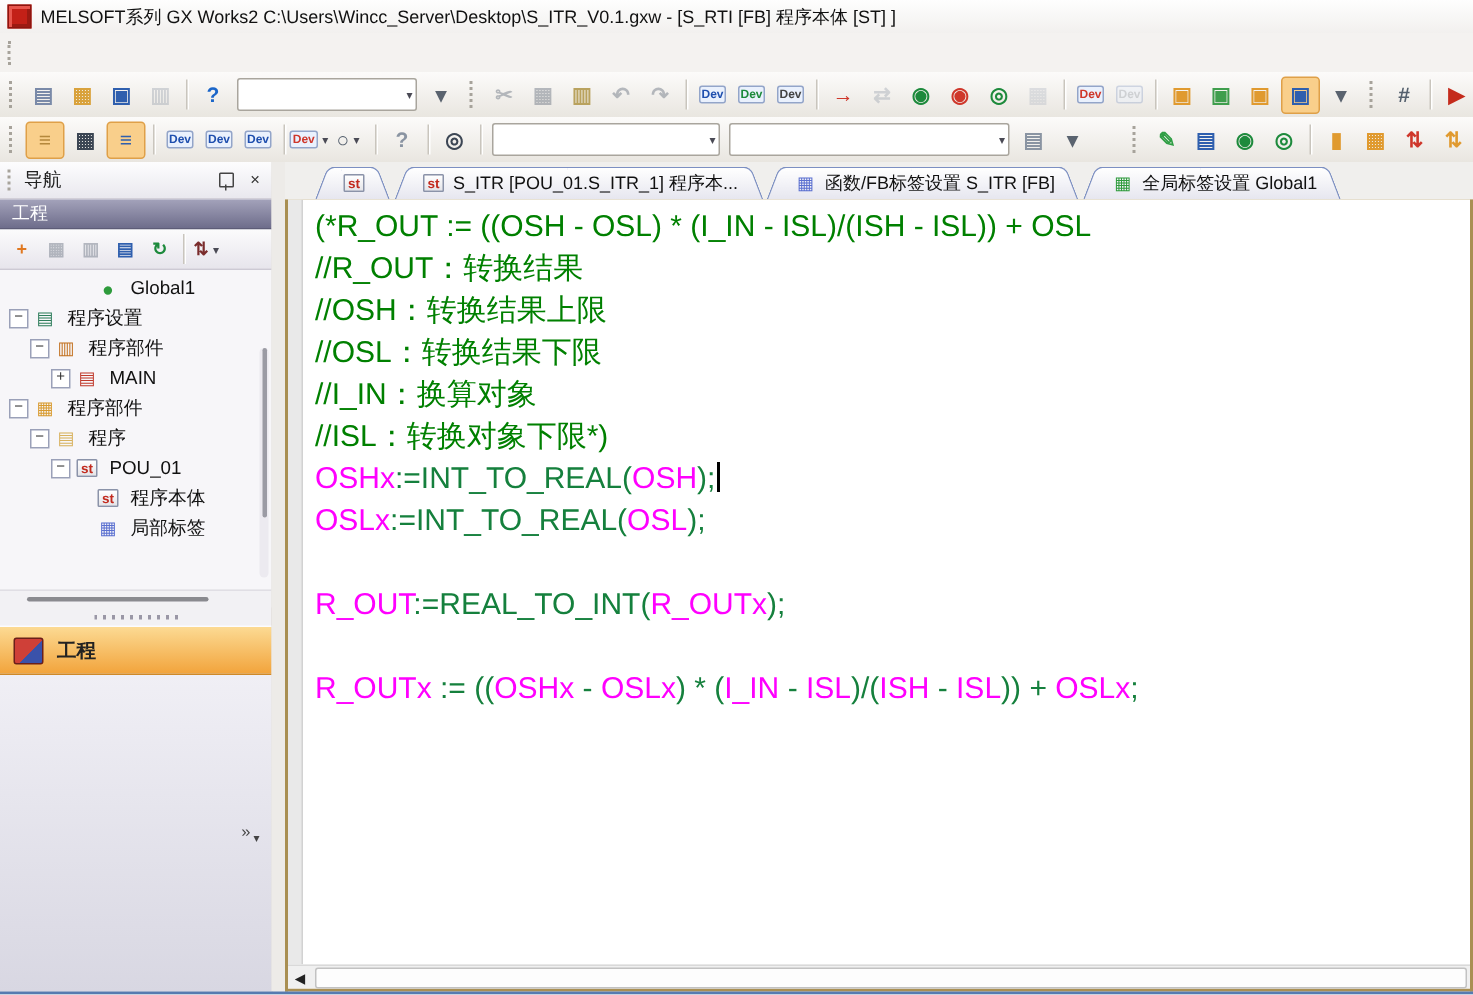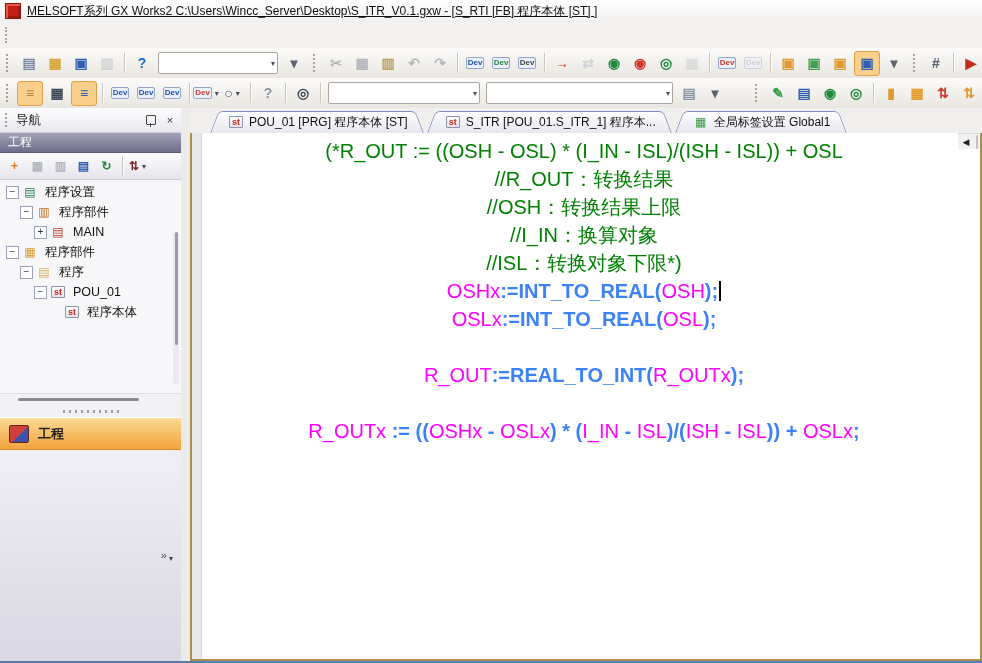--- a/index.html
+++ b/index.html
@@ -1,19 +1,19 @@
 <!DOCTYPE html>
 <html><head>
 <meta charset="utf-8">
 <style>
   html,body{margin:0;padding:0;width:982px;height:663px;overflow:hidden;
     font-family:"Liberation Sans",sans-serif;background:#f0efed;position:relative;}
   
   .titlebar{position:absolute;left:0;top:0;right:0;height:22px;background:linear-gradient(#fefefe,#f2f0ee);
-    display:flex;align-items:center;padding-left:5px;font-size:12px;color:#111;border-bottom:1px solid #dcd9d4;text-decoration:underline;}
+    display:flex;align-items:center;padding-left:5px;font-size:12px;color:#111;border-bottom:1px solid #dcd9d4;}
   .app-icon{width:14px;height:14px;margin-right:6px;background:#c32017;border:1px solid #8e150f;
     box-shadow:inset 2px 2px 0 #e8564d, inset -2px -2px 0 #9c1a12;}
   
   .menubar{position:absolute;left:0;top:22px;right:0;height:26px;background:#f4f2f0;display:flex;
     align-items:center;font-size:13px;color:#222;}
   .grip{width:3px;height:16px;border-left:2px dotted #a7a39b;margin:0 6px 0 5px;}
   .menu-item{padding:4px 9px;cursor:default;}
   
   .toolbar{position:absolute;left:0;right:0;display:flex;align-items:center;
     background:linear-gradient(#fcfbfa,#e9e6e0);border-bottom:1px solid #d6d2ca;}
@@ -92,26 +92,26 @@
   .nbic.project{background:linear-gradient(135deg,#cf4038 0 55%,#3a52aa 55%);border:1px solid #6b1f1a;}
   .nbic.userlib{background:linear-gradient(#f8edd2,#dcbe74);border:1px solid #aa8c4d;}
   .nbic.connect{background:linear-gradient(#74b8e8,#2b6db8);border:1px solid #1d5490;}
   .side-strip{flex:1;display:flex;align-items:center;justify-content:flex-end;gap:2px;
     padding-right:8px;background:linear-gradient(#f0eff5,#d8d7e2);color:#444;}
   .chev{font-size:11px;line-height:1;}
   .chev-small{font-size:8px;margin-top:7px;}
   
   .splitter{position:absolute;left:181px;top:108px;width:9px;bottom:2px;background:#edebe8;}
   .docwin{position:absolute;left:190px;top:133px;right:0;bottom:2px;border:2px solid #a98f52;border-top:none;
-    display:flex;flex-direction:row;background:#fff;text-align:center;}
+    display:flex;flex-direction:column;background:#fff;}
   .code-viewport{flex:1;display:flex;overflow:hidden;}
   .code-margin{width:9px;background:#e9e9e9;border-right:1px solid #d2d2d2;}
   .code-area{flex:1;padding:4px 0 0 8px;font-size:20px;line-height:28px;}
   .code-line{height:28px;white-space:pre;}
-  .seg-p{color:#3b82f6;font-weight:bold;}
+  .seg-p{color:#15803d;}
   .seg-c{color:#008000;}
   .seg-v{color:#ff00ff;}
   .caret{display:inline-block;width:2px;height:20px;background:#000;vertical-align:-3px;margin-left:1px;}
   .hscroll{height:15px;background:#f0f0f0;border-top:1px solid #d9d9d9;display:flex;align-items:center;}
   .hs-btn{width:16px;height:14px;display:flex;align-items:center;justify-content:center;font-size:9px;color:#222;}
   .hs-thumb{height:12px;flex:1;margin:0 2px;background:#fdfdfd;border:1px solid #c2c2c2;border-radius:2px;}
   .win-bottom{position:absolute;left:0;right:0;bottom:0;height:2px;background:#567bb0;}
 </style>
 </head>
 <body>
@@ -308,25 +308,28 @@
       </span>
       <span class="tbi">
         <span class="tbg" style="color: rgb(224, 154, 47);">⇅</span>
       </span>
     </span>
 </div>
 
 <div class="tabbar">
     <div class="tab">
       <span class="ticon ic-stdoc"></span>
-      <span class="tab-label">POU_01 [PRG] 程序本体 [ST]</span>
     </div>
     <div class="tab">
       <span class="ticon ic-stdoc"></span>
       <span class="tab-label">S_ITR [POU_01.S_ITR_1] 程序本...</span>
+    </div>
+    <div class="tab">
+      <span class="ticon ic-labeltbl"></span>
+      <span class="tab-label">函数/FB标签设置 S_ITR [FB]</span>
     </div>
     <div class="tab">
       <span class="ticon ic-globaltbl"></span>
       <span class="tab-label">全局标签设置 Global1</span>
     </div>
   </div>
 
 <div class="sidebar">
   <div class="nav-header">
     <span class="grip" style="height:14px;"></span>
@@ -358,20 +361,26 @@
       </span>
       <span class="tbsep"></span>
       <span class="tbi">
         <span class="tbg" style="color: rgb(122, 44, 44);">⇅</span>
         <span class="dd">▾</span>
       </span>
     </div>
   <div class="tree">
     <div>
         <div class="tree-row">
+          <span class="indent" style="width: 44px;"></span>
+          <span class="exp noexp"></span>
+          <span class="ticon ic-global"></span>
+          <span class="tlabel">Global1</span>
+        </div>
+        <div class="tree-row">
           <span class="indent" style="width: 2px;"></span>
           <span class="exp">−</span>
           <span class="ticon ic-settings"></span>
           <span class="tlabel">程序设置</span>
         </div>
         <div class="tree-row">
           <span class="indent" style="width: 16px;"></span>
           <span class="exp">−</span>
           <span class="ticon ic-exec"></span>
           <span class="tlabel">程序部件</span>
@@ -398,20 +407,26 @@
           <span class="indent" style="width: 30px;"></span>
           <span class="exp">−</span>
           <span class="ticon ic-stdoc"></span>
           <span class="tlabel">POU_01</span>
         </div>
         <div class="tree-row">
           <span class="indent" style="width: 44px;"></span>
           <span class="exp noexp"></span>
           <span class="ticon ic-stdoc"></span>
           <span class="tlabel">程序本体</span>
+        </div>
+        <div class="tree-row">
+          <span class="indent" style="width: 44px;"></span>
+          <span class="exp noexp"></span>
+          <span class="ticon ic-labeltbl"></span>
+          <span class="tlabel">局部标签</span>
         </div>
       </div>
     <div class="tree-vscroll">
         <div class="tree-vthumb"></div>
       </div>
   </div>
   <div class="tree-hscroll">
       <div class="ths-thumb"></div>
     </div>
   <div class="side-grip">
@@ -431,20 +446,21 @@
 
 <div class="splitter"></div>
 
 <div class="docwin">
   <div class="code-viewport">
     <div class="code-margin"></div>
     <div class="code-area">
         <div class="code-line"><span class="seg-c">(*R_OUT := ((OSH - OSL) * (I_IN - ISL)/(ISH - ISL)) + OSL</span></div>
         <div class="code-line"><span class="seg-c">//R_OUT：转换结果</span></div>
         <div class="code-line"><span class="seg-c">//OSH：转换结果上限</span></div>
+        <div class="code-line"><span class="seg-c">//OSL：转换结果下限</span></div>
         <div class="code-line"><span class="seg-c">//I_IN：换算对象</span></div>
         <div class="code-line"><span class="seg-c">//ISL：转换对象下限*)</span></div>
         <div class="code-line"><span class="seg-v">OSHx</span><span class="seg-p">:=INT_TO_REAL(</span><span class="seg-v">OSH</span><span class="seg-p">);</span><span class="caret"></span></div>
         <div class="code-line"><span class="seg-v">OSLx</span><span class="seg-p">:=INT_TO_REAL(</span><span class="seg-v">OSL</span><span class="seg-p">);</span></div>
         <div class="code-line"></div>
         <div class="code-line"><span class="seg-v">R_OUT</span><span class="seg-p">:=REAL_TO_INT(</span><span class="seg-v">R_OUTx</span><span class="seg-p">);</span></div>
         <div class="code-line"></div>
         <div class="code-line"><span class="seg-v">R_OUTx</span><span class="seg-p"> := ((</span><span class="seg-v">OSHx</span><span class="seg-p"> - </span><span class="seg-v">OSLx</span><span class="seg-p">) * (</span><span class="seg-v">I_IN</span><span class="seg-p"> - </span><span class="seg-v">ISL</span><span class="seg-p">)/(</span><span class="seg-v">ISH</span><span class="seg-p"> - </span><span class="seg-v">ISL</span><span class="seg-p">)) + </span><span class="seg-v">OSLx</span><span class="seg-p">;</span></div>
       </div>
   </div>

